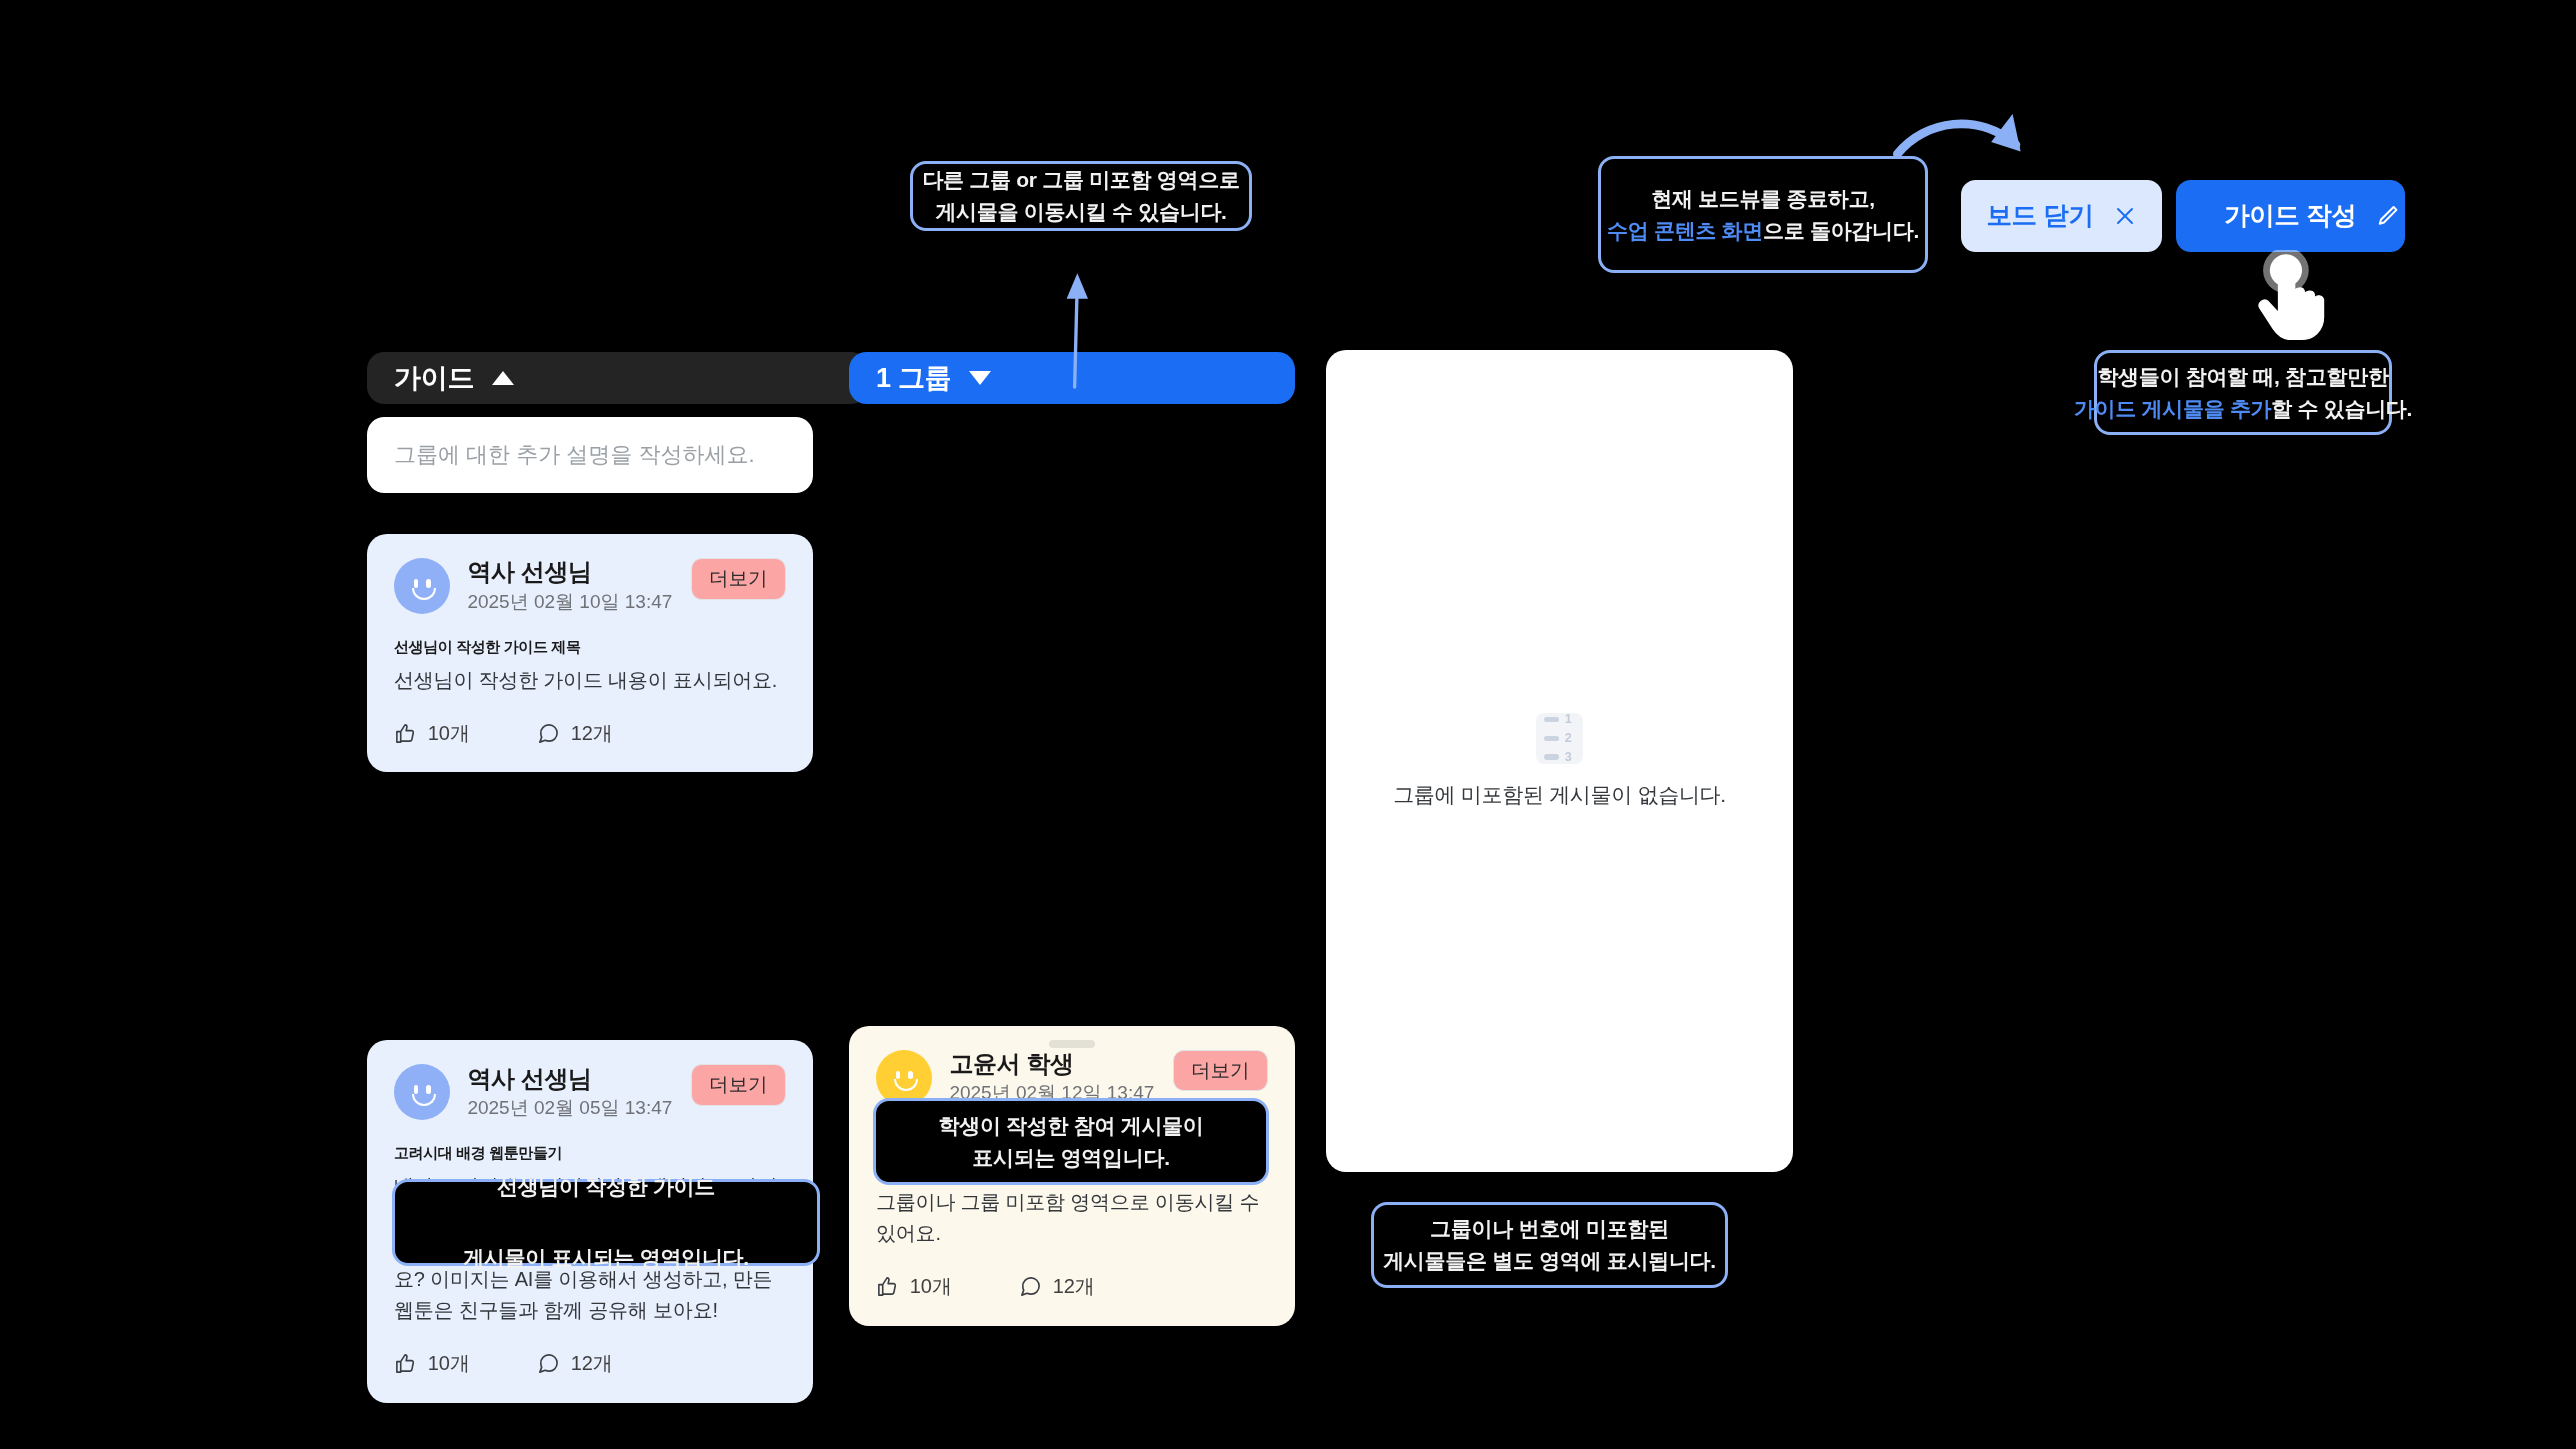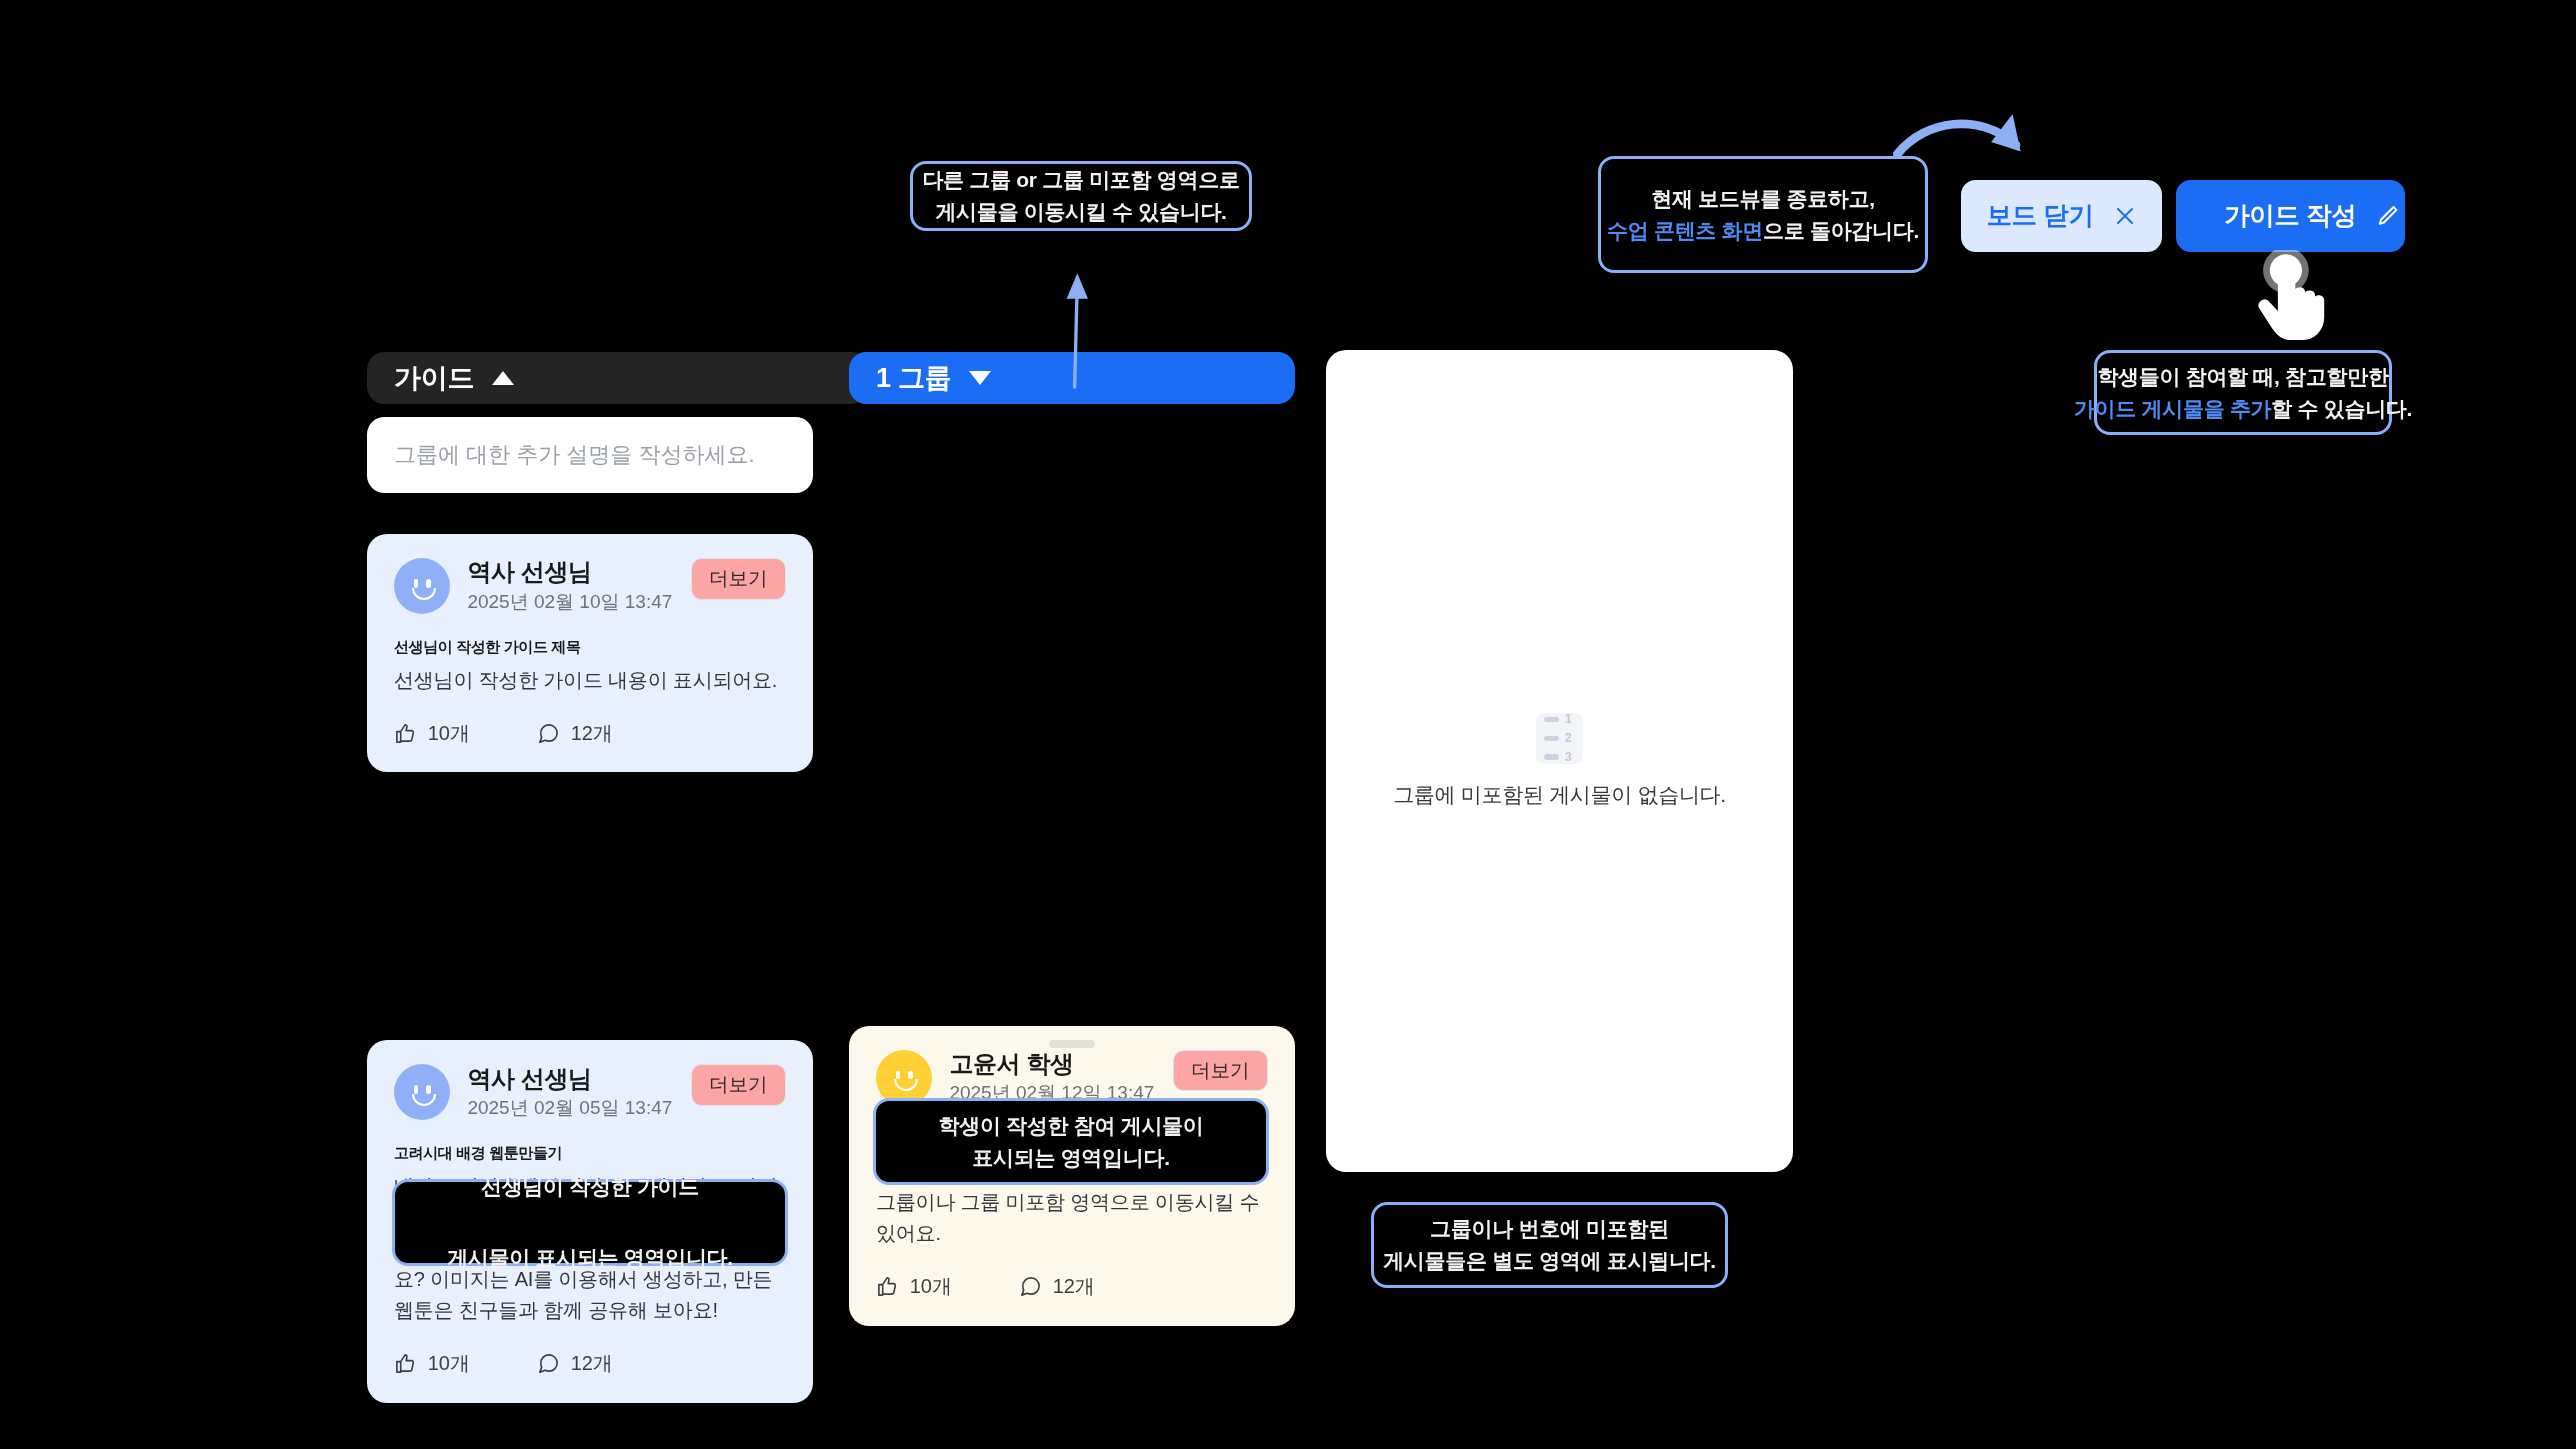--- a/index.html
+++ b/index.html
@@ -274,21 +274,21 @@
   <div class="abs callout" style="left:1598px;top:156px;width:330px;height:117px;">
     <div class="ln">현재 보드뷰를 종료하고,</div>
     <div class="ln"><span class="hl">수업 콘텐츠 화면</span><span>으로 돌아갑니다.</span></div>
   </div>
 
   <div class="abs callout" style="left:2094px;top:350px;width:298px;height:85px;">
     <div class="ln">학생들이 참여할 때, 참고할만한</div>
     <div class="ln"><span class="hl">가이드 게시물을 추가</span><span>할 수 있습니다.</span></div>
   </div>
 
-  <div class="abs callout" style="left:392px;top:1179px;width:396px;height:87px;gap:39px;">
+  <div class="abs callout" style="left:392px;top:1179px;width:428px;height:87px;gap:39px;">
     <div class="ln">선생님이 작성한 가이드</div>
     <div class="ln">게시물이 표시되는 영역입니다.</div>
   </div>
 
   <div class="abs callout" style="left:873px;top:1098px;width:396px;height:87px;">
     <div class="ln">학생이 작성한 참여 게시물이</div>
     <div class="ln">표시되는 영역입니다.</div>
   </div>
 
   <div class="abs callout" style="left:1371px;top:1202px;width:357px;height:86px;">

